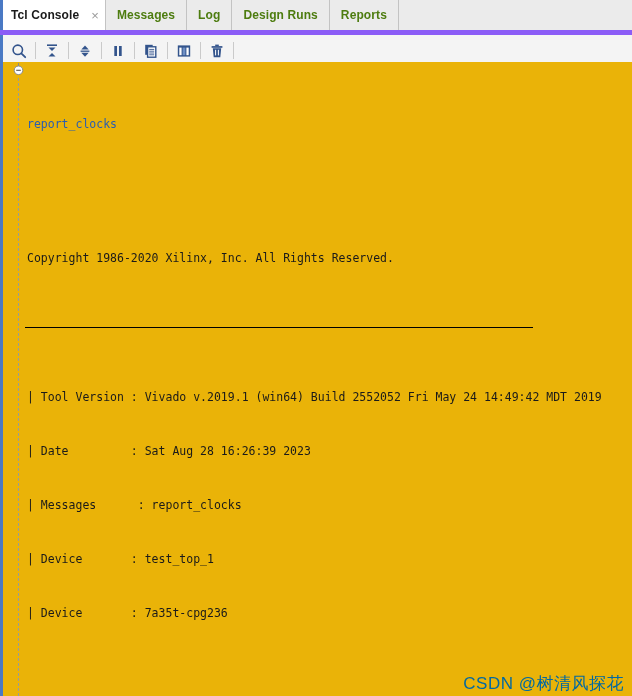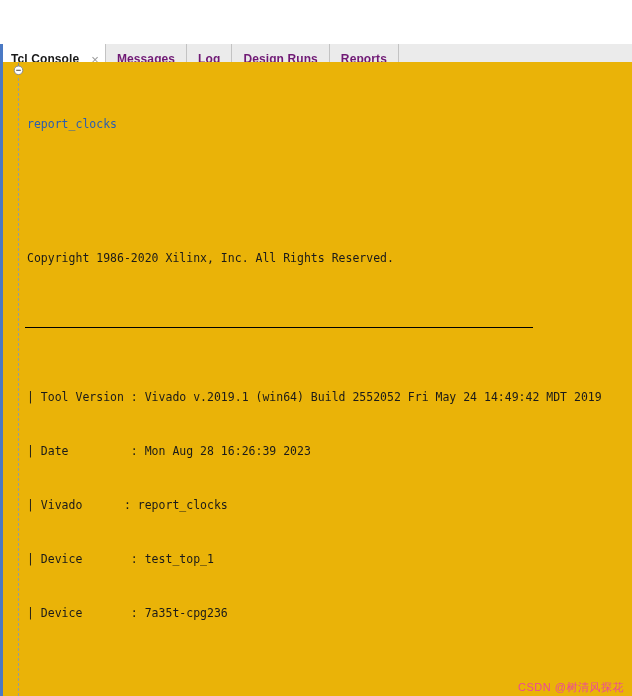--- a/index.html
+++ b/index.html
@@ -12,39 +12,38 @@
     height: 696px;
     overflow: hidden;
     font-family: "Liberation Sans", sans-serif;
     position: relative;
   }
 
   
   .tabbar {
     height: 30px;
     background: #ebebeb;
-    border-bottom: 2px solid #8b5cf6;
+    border-bottom: 5px solid #8b5cf6;
     display: flex;
     align-items: stretch;
     position: relative;
-    margin-top: 44px;
   }
   .tabbar::before {
     content: "";
     position: absolute;
     left: 0; top: 0; bottom: 0;
     width: 3px;
     background: #4a79c4;
   }
   .tab {
     display: flex;
     align-items: center;
     padding: 0 11px;
     font-size: 12px;
-    color: #701a75;
+    color: #4d7c0f;
     border-right: 1px solid #c3c3c3;
     white-space: nowrap;
     font-weight: bold;
     letter-spacing: 0.1px;
   }
   .tab.active {
     background: #ffffff;
     color: #1a1a1a;
     border-right: 1px solid #c3c3c3;
     padding-right: 6px;
@@ -150,22 +149,22 @@
     margin: 6px 0 6px 0;
   }
   .spacer-sm { height: 8px; }
 
   
   .watermark {
     position: absolute;
     right: 8px;
     bottom: 1px;
     font-family: "Liberation Sans", sans-serif;
-    font-size: 11px;
-    color: #ec4899;
+    font-size: 17px;
+    color: #0369a1;
     letter-spacing: 0.5px;
     white-space: nowrap;
   }
 </style>
 </head>
 <body>
 
 <div class="tabbar">
   <div class="tab active">
     <span>Tcl Console</span>
@@ -293,22 +292,22 @@
 
     <div class="cmdline">report_clocks</div>
 
     <div class="spacer-sm"></div>
 
     <div class="ln">Copyright 1986-2020 Xilinx, Inc. All Rights Reserved.</div>
 
     <div class="hr"></div>
 
     <div class="ln">| Tool Version : Vivado v.2019.1 (win64) Build 2552052 Fri May 24 14:49:42 MDT 2019</div>
-    <div class="ln">| Date         : Mon Aug 28 16:26:39 2023</div>
-    <div class="ln">| Vivado      : report_clocks</div>
+    <div class="ln">| Date         : Sat Aug 28 16:26:39 2023</div>
+    <div class="ln">| Messages      : report_clocks</div>
     <div class="ln">| Device       : test_top_1</div>
     <div class="ln">| Device       : 7a35t-cpg236</div>
     
 
     
 
     
 
     
 

